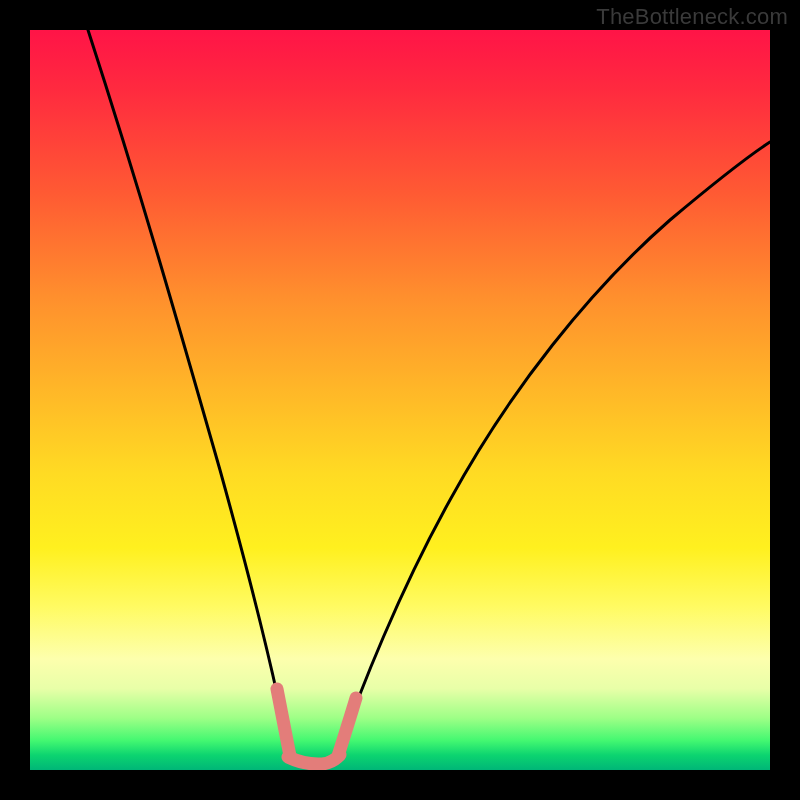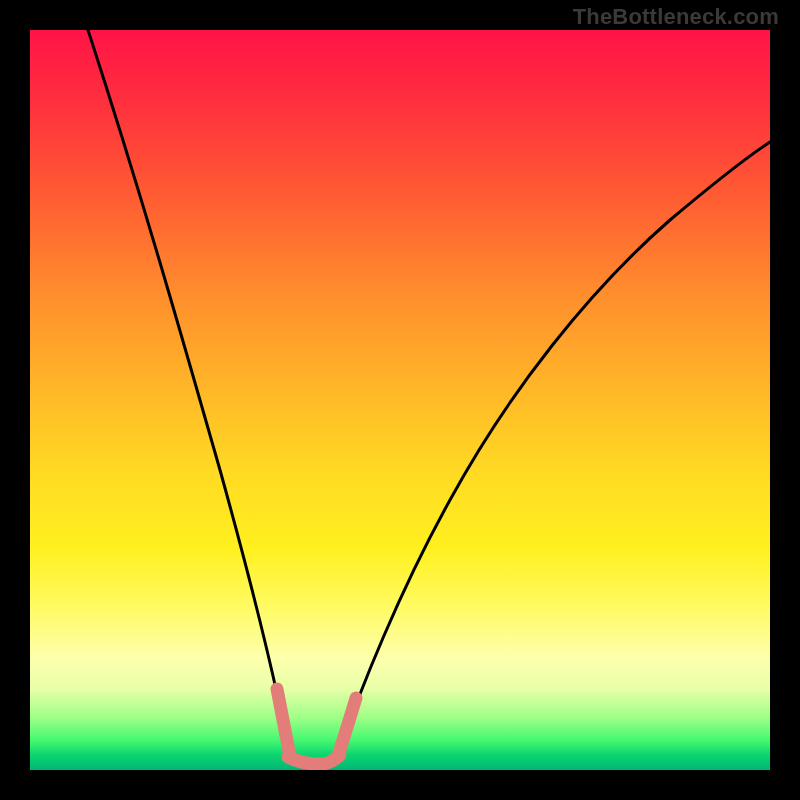--- a/index.html
+++ b/index.html
@@ -38,25 +38,25 @@
       #e8ffa8 89%,
       #9dff86 93%,
       #44f871 96%,
       #0cd470 98%,
       #00b677 100%
     );
   }
   .watermark {
     position: absolute;
     top: 4px;
-    right: 21px;
+    right: 12px;
     color: #3a3a3a;
     font-size: 22px;
     letter-spacing: 0.2px;
-    font-weight: 700;
+    font-weight: 400;
     user-select: none;
   }
   svg.curves {
     position: absolute;
     left: 0;
     top: 0;
     width: 740px;
     height: 740px;
     pointer-events: none;
   }

